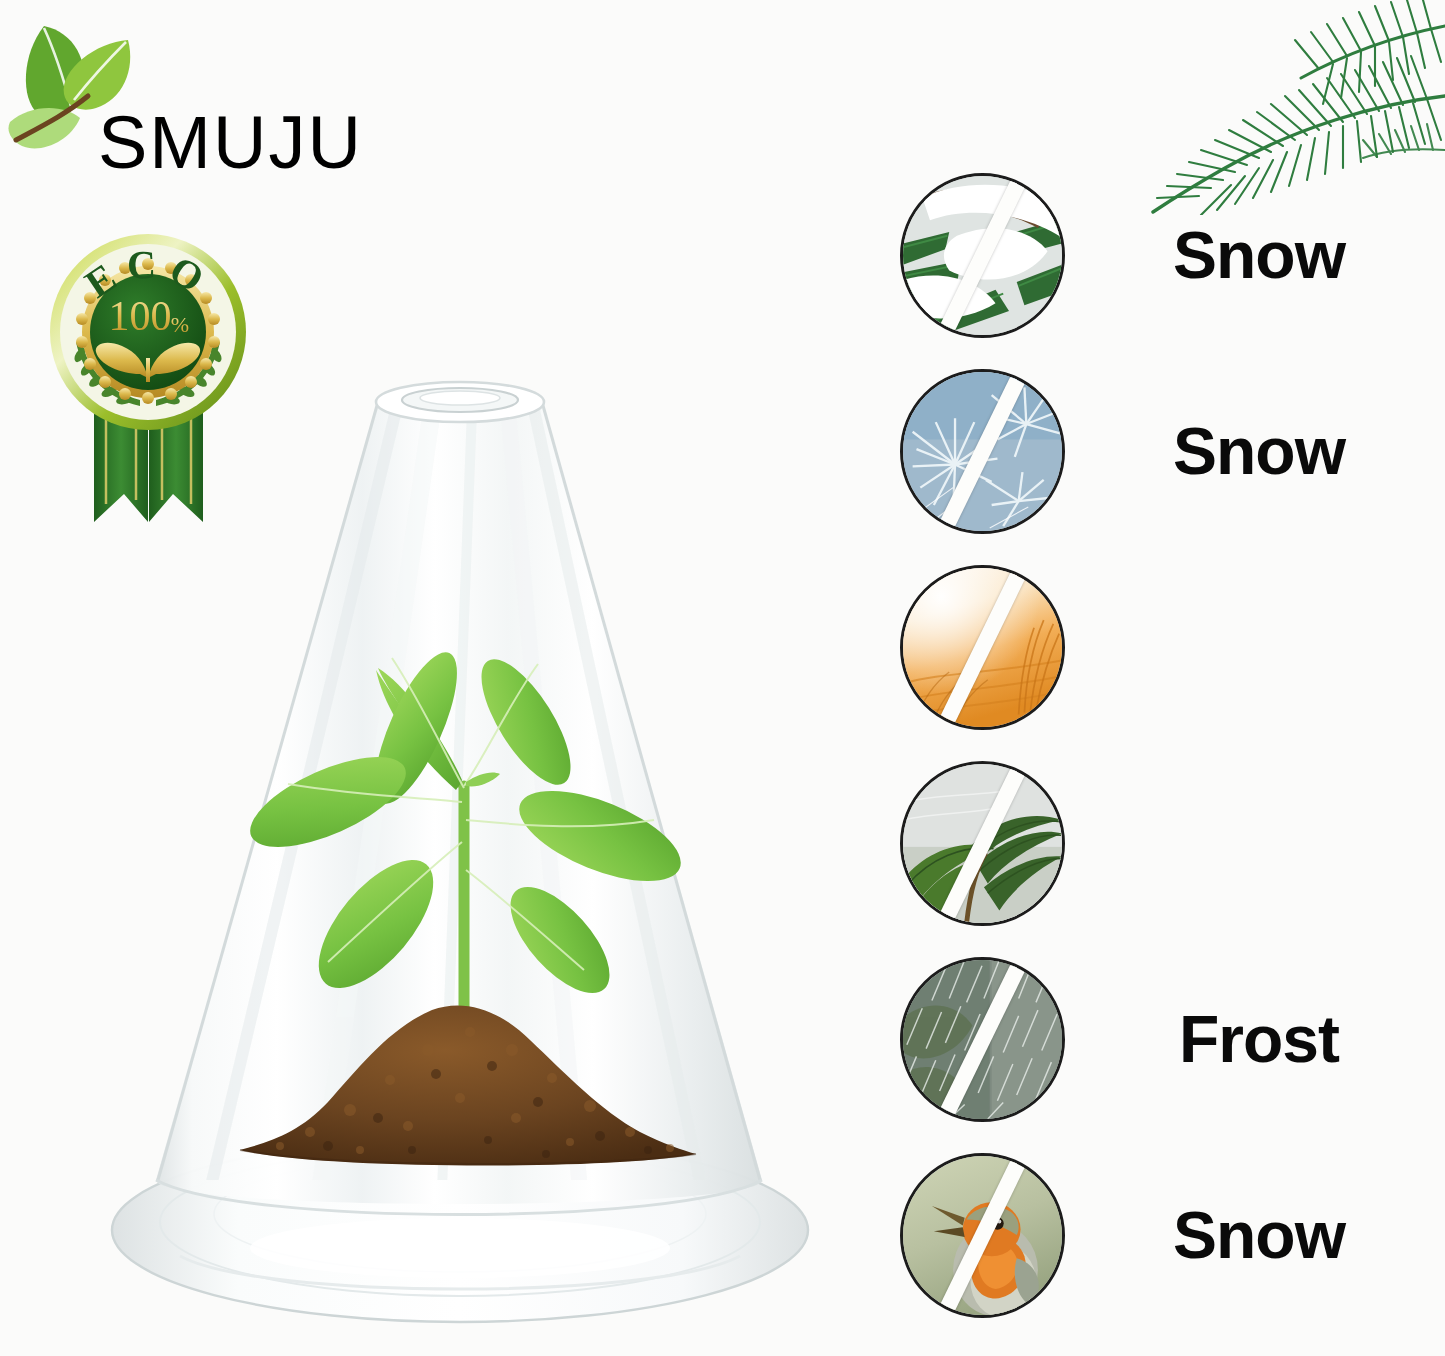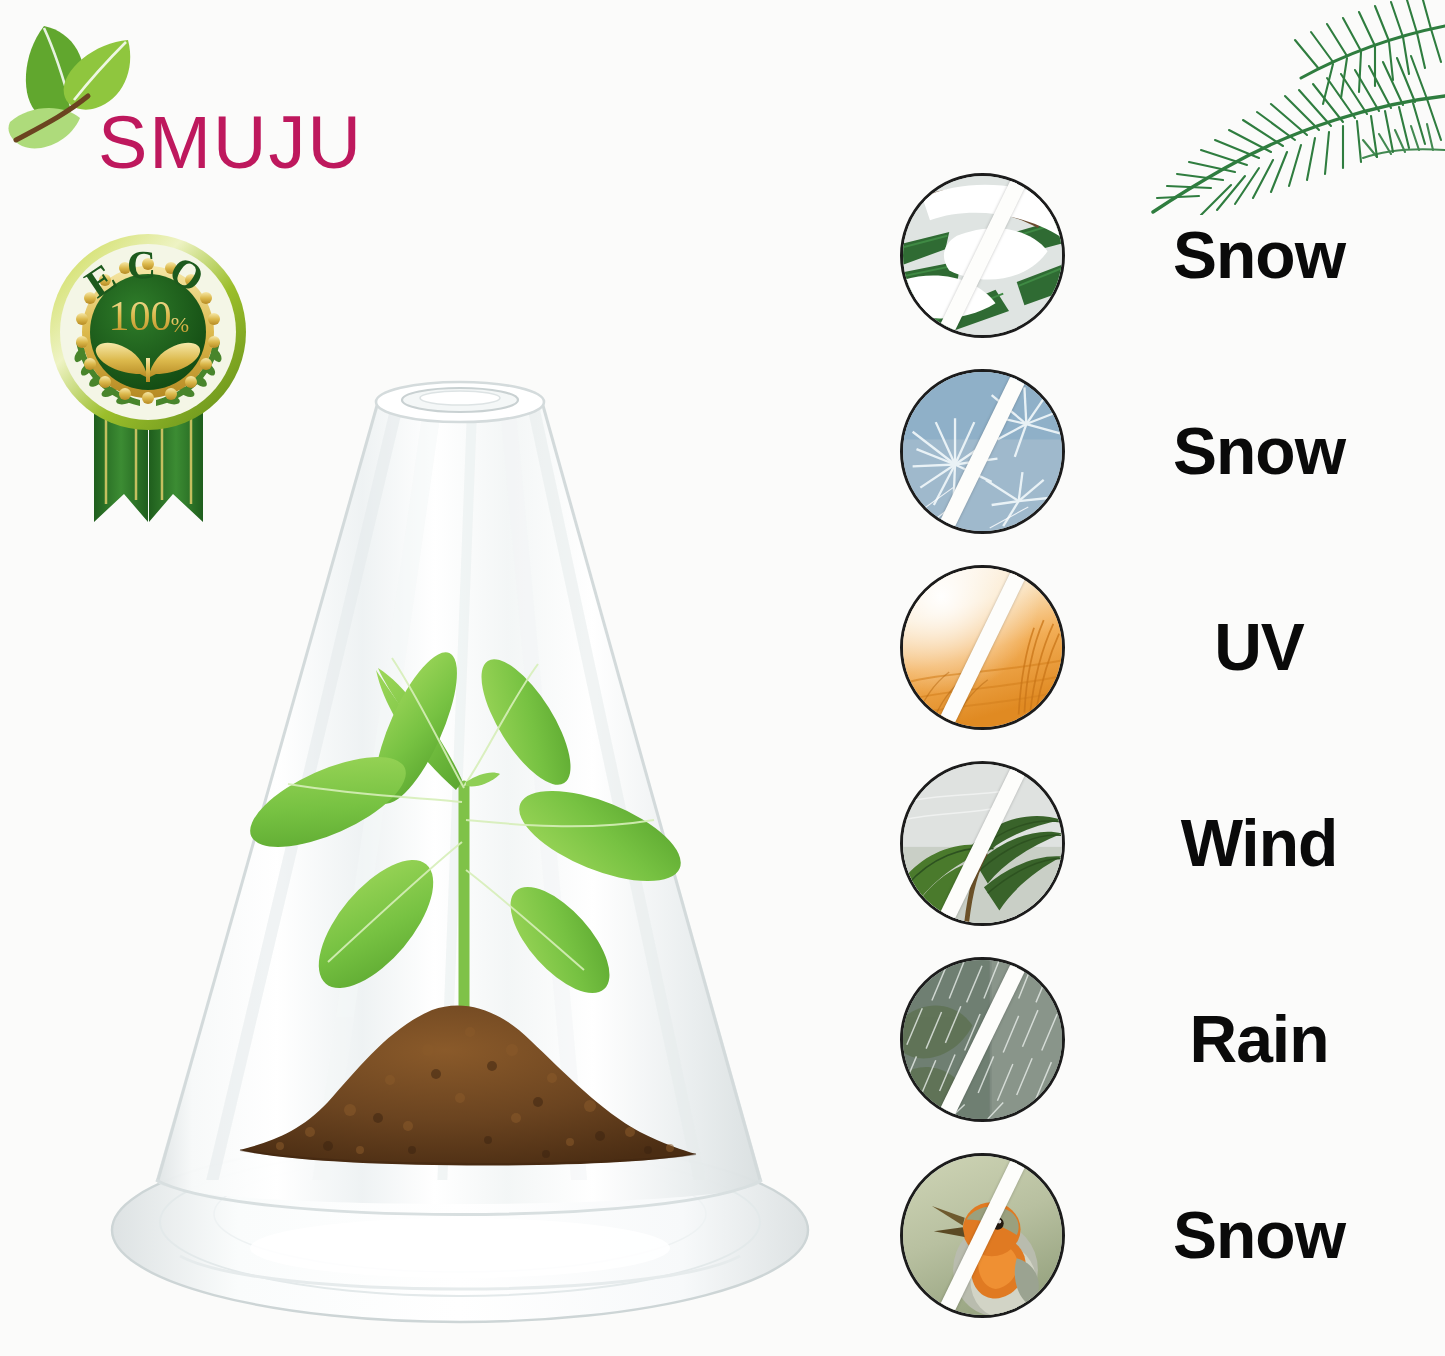--- a/index.html
+++ b/index.html
@@ -30,21 +30,21 @@
     width: 130px;
     height: 140px;
   }
   #brand-logo .logo-text {
     position: absolute;
     left: 90px;
     top: 88px;
     font-size: 74px;
     letter-spacing: 2px;
     font-weight: 400;
-    color: #be185d;
+    color: #000000;
     line-height: 1;
     white-space: nowrap;
   }
 
   
   #eco-badge {
     position: absolute;
     left: 36px;
     top: 222px;
     width: 225px;
@@ -569,21 +569,20 @@
           <path d="M138 148 C 144 116, 152 90, 162 68"></path>
         </g>
         <g stroke="#b56812" stroke-width="1.4" fill="none" opacity="0.5">
           <path d="M12 160 C 20 138, 32 120, 48 108"></path>
           <path d="M30 162 C 38 140, 50 124, 66 112"></path>
           <path d="M52 164 C 60 142, 72 128, 88 116"></path>
         </g>
       </svg>
       <div class="slash"></div>
     </div>
-    <div class="feature-label">UV</div>
   </div>
 
   <div class="feature-row" style="top:588px">
     <div class="feature-icon">
       <svg class="scene" viewBox="0 0 165 165" preserveAspectRatio="none">
         <rect width="165" height="165" fill="#dfe2e0"></rect>
         <rect y="86" width="165" height="79" fill="#c9cfc6"></rect>
         <g fill="#4a7a2c">
           <path d="M0 120 C 24 90, 60 78, 96 86 C 70 96, 40 112, 18 140 Z"></path>
           <path d="M6 160 C 24 124, 56 100, 96 96 C 74 116, 48 140, 32 165 Z"></path>
@@ -600,21 +599,20 @@
           <path d="M4 126 C 28 98, 62 84, 94 88"></path>
         </g>
         <path d="M66 165 C 70 130, 76 108, 86 92" stroke="#6b5128" stroke-width="5" fill="none"></path>
         <g stroke="#ffffff" stroke-width="1.6" fill="none" opacity="0.5">
           <path d="M0 40 C 40 30, 80 34, 118 26"></path>
           <path d="M0 58 C 36 50, 72 52, 104 44"></path>
         </g>
       </svg>
       <div class="slash"></div>
     </div>
-    <div class="feature-label">Wind</div>
   </div>
 
   <div class="feature-row" style="top:784px">
     <div class="feature-icon">
       <svg class="scene" viewBox="0 0 165 165" preserveAspectRatio="none">
         <rect width="165" height="165" fill="#7d8a80"></rect>
         <rect x="0" y="0" width="90" height="165" fill="#6f7f72"></rect>
         <g fill="#5f7355" opacity="0.9">
           <path d="M0 60 C 24 40, 56 44, 72 68 C 56 100, 20 110, 0 96 Z"></path>
           <path d="M0 118 C 22 104, 52 112, 64 136 C 44 158, 12 162, 0 150 Z"></path>
@@ -647,21 +645,21 @@
           <path d="M134 102 L118 140"></path>
             <path d="M154 106 L138 144"></path>
           <path d="M24 148 L8 165"></path>
             <path d="M64 150 L48 165"></path>
             <path d="M104 148 L88 165"></path>
           <path d="M144 152 L128 165"></path>
         </g>
       </svg>
       <div class="slash"></div>
     </div>
-    <div class="feature-label">Rain</div>
+    <div class="feature-label">Frost</div>
   </div>
 
   <div class="feature-row" style="top:980px">
     <div class="feature-icon">
       <svg class="scene" viewBox="0 0 165 165" preserveAspectRatio="none">
         <defs>
           <linearGradient id="birdBg" x1="0" y1="0" x2="0.4" y2="1">
             <stop offset="0%" stop-color="#cfd5b6"></stop>
             <stop offset="55%" stop-color="#b8c0a0"></stop>
             <stop offset="100%" stop-color="#9aa683"></stop>

